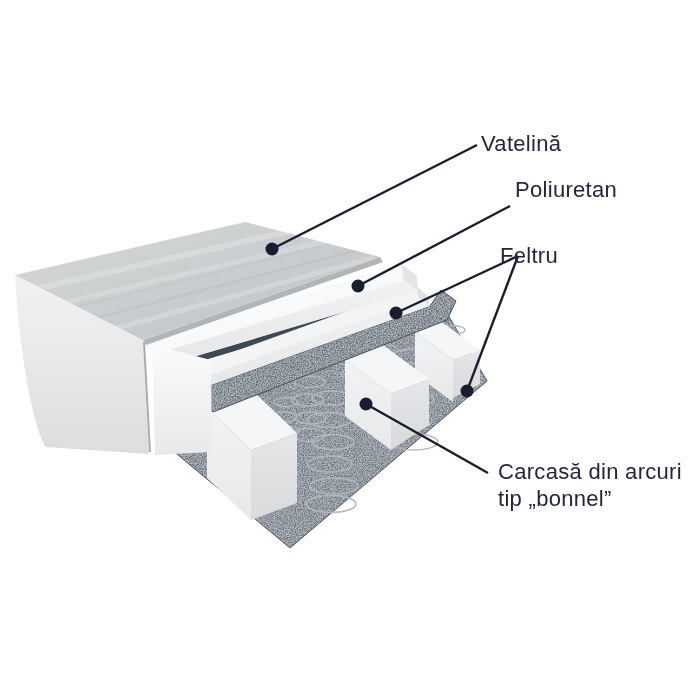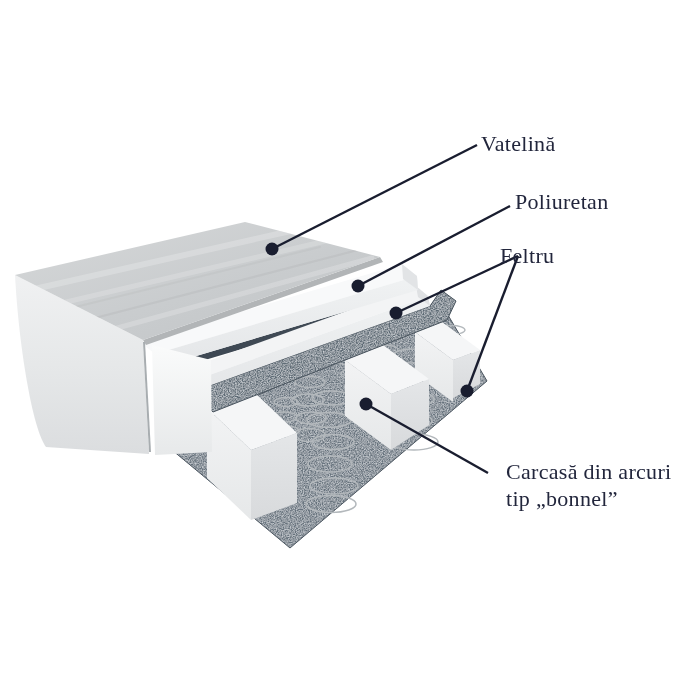--- a/index.html
+++ b/index.html
@@ -1,21 +1,21 @@
 <!DOCTYPE html>
 <html><head>
 <meta charset="utf-8">
 <style>
   html,body{margin:0;padding:0;background:#ffffff;}
   .stage{
     position:relative;
     width:700px;height:700px;
     background:#ffffff;
     overflow:hidden;
-    font-family:Liberation Serif, serif;
+    font-family:Liberation Sans, sans-serif;
   }
   .stage svg{position:absolute;left:0;top:0;}
   .label{
     position:absolute;
     font-size:22px;
     font-weight:500;
     letter-spacing:.3px;
     color:#22263c;
     white-space:nowrap;
     line-height:27px;
@@ -180,22 +180,22 @@
       <circle cx="272" cy="249" r="6.5"></circle>
       <circle cx="358" cy="286" r="6.5"></circle>
       <circle cx="396" cy="313" r="6.5"></circle>
       <circle cx="467" cy="391" r="6.5"></circle>
       <circle cx="366" cy="404" r="6.5"></circle>
     </g>
   </svg>
 
   <div class="label" style="left:481px;top:130px;">Vatelină</div>
 
-  <div class="label" style="left:515px;top:188px;">Poliuretan</div>
+  <div class="label" style="left:515px;top:176px;">Poliuretan</div>
 
   <div class="label" style="left:500px;top:242px;">Feltru</div>
 
-  <div class="label two-line" style="left:498px;top:458px;margin-left:8px;">
+  <div class="label two-line" style="left:498px;top:458px;">
     <div>Carcasă din arcuri</div>
     <div>tip „bonnel”</div>
   </div>
 
 </div>
 
 </body></html>

